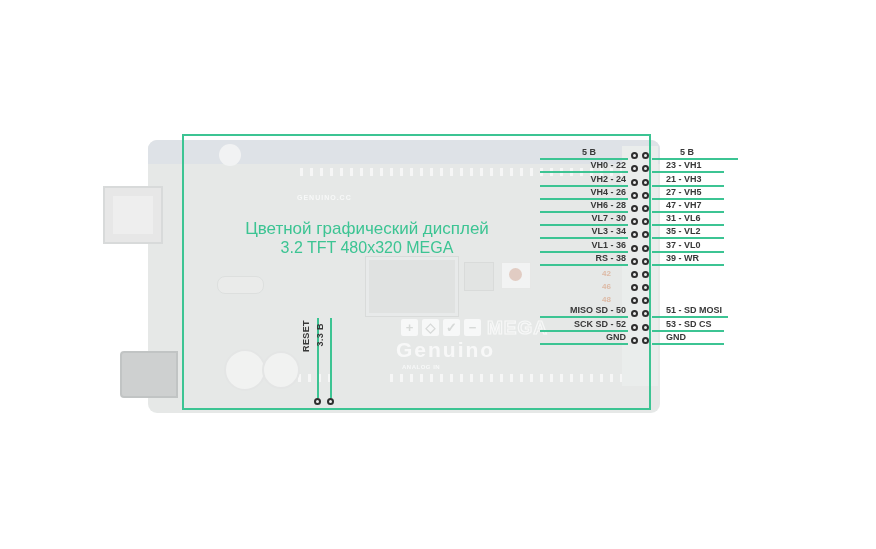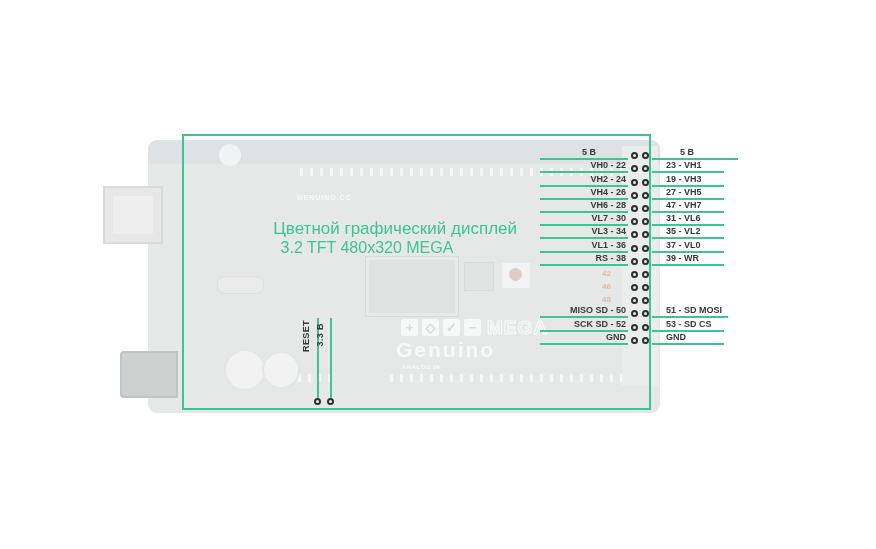--- a/index.html
+++ b/index.html
@@ -40,21 +40,21 @@
     border-radius:2px;color:#b9c2be;font-size:13px;font-weight:bold;line-height:17px;text-align:center;}
   .silk-text{position:absolute;color:rgba(255,255,255,.92);font-weight:bold;}
   .pinfield{position:absolute;left:622px;top:146px;width:36px;height:240px;background:#e0e8e4;}
 
   
   :root{--accent:#3cc493;--label:#383838;}
   #frame{position:absolute;left:182px;top:134px;width:465px;height:272px;
     border:2px solid var(--accent);}
   #title{position:absolute;left:217px;top:219px;width:300px;text-align:center;
     color:var(--accent);font-weight:500;}
-  #title .t1{font-size:17px;line-height:19px;text-align:right;}
+  #title .t1{font-size:17px;line-height:19px;}
   #title .t2{font-size:16px;line-height:19px;}
 
   #pin-rows{position:absolute;left:540px;top:147px;}
   .pin-row{display:flex;height:13.2px;text-align:center;}
   .cell-left{position:relative;width:88px;display:flex;justify-content:flex-end;align-items:flex-end;
     padding:0 2px 1px 0;box-sizing:border-box;font-size:9px;font-weight:600;color:var(--label);
     white-space:nowrap;}
   .cell-left.has-line{border-bottom:2px solid var(--accent);}
   .pin-row.row0 .cell-left{padding-right:32px;}
   .cell-pins{width:24px;display:flex;justify-content:center;align-items:flex-end;gap:4px;
@@ -137,21 +137,21 @@
           <span class="rlabel">23 - VH1</span>
         </div>
       </div>
       <div class="pin-row">
         <div class="cell-left has-line">VH2 - 24</div>
         <div class="cell-pins">
           <span class="pin"></span>
           <span class="pin"></span>
         </div>
         <div class="cell-right">
-          <span class="rlabel">19 - VH3</span>
+          <span class="rlabel">21 - VH3</span>
         </div>
       </div>
       <div class="pin-row">
         <div class="cell-left has-line">VH4 - 26</div>
         <div class="cell-pins">
           <span class="pin"></span>
           <span class="pin"></span>
         </div>
         <div class="cell-right">
           <span class="rlabel">27 - VH5</span>

